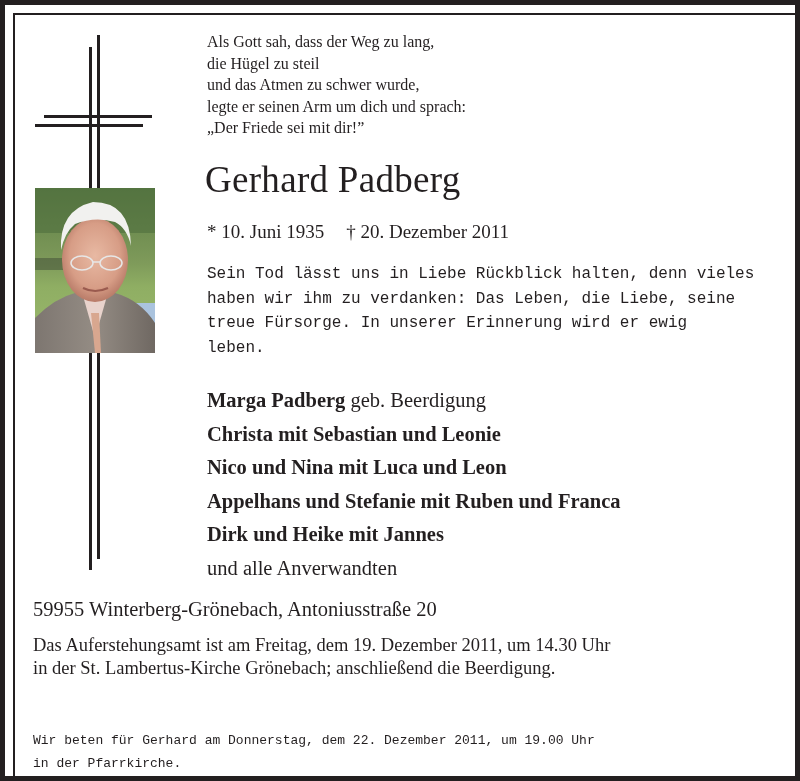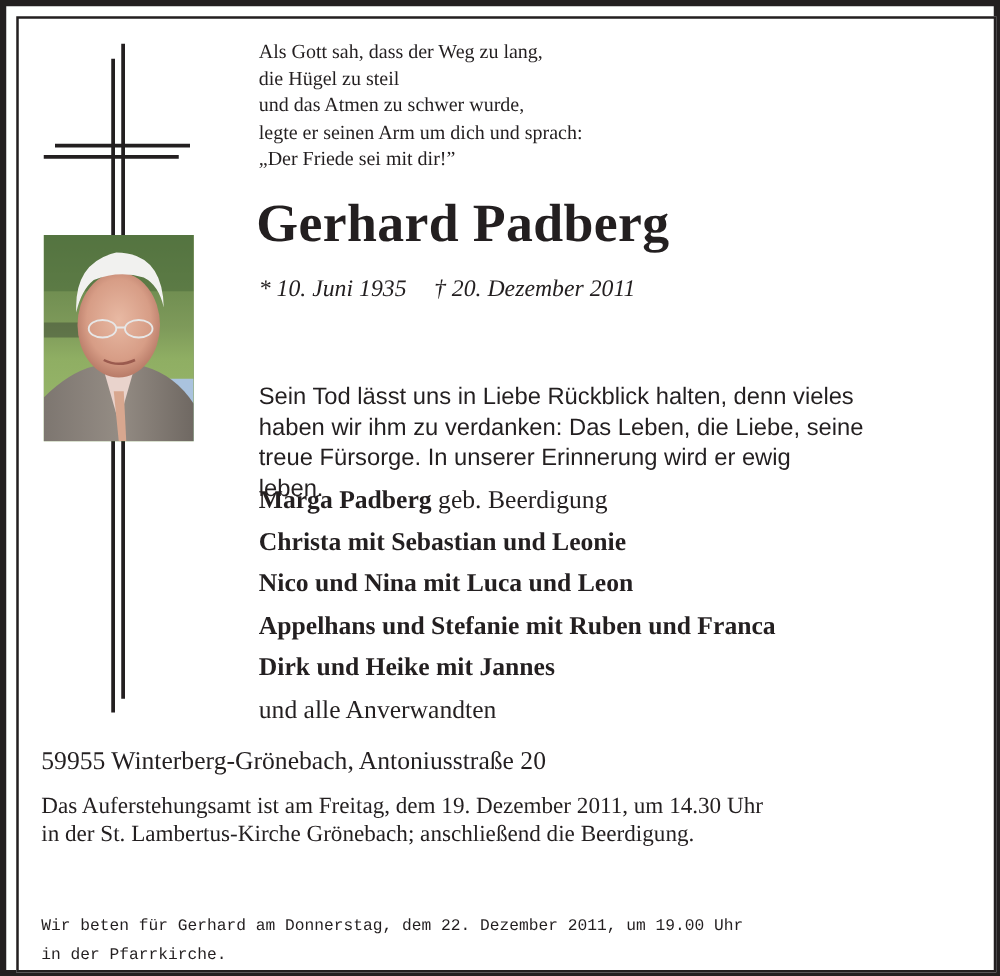--- a/index.html
+++ b/index.html
@@ -4,24 +4,24 @@
 <style>
   html, body { margin: 0; padding: 0; background: #231f20; }
   body { width: 800px; height: 781px; position: relative; overflow: hidden; font-family: "DejaVu Serif", "Liberation Serif", serif; color: #231f20; }
   .frame-outer { position: absolute; left: 5px; top: 5px; width: 790px; height: 771px; background: #ffffff; }
   .frame-inner { position: absolute; left: 8px; top: 8px; width: 784px; height: 765px; box-sizing: border-box; border: 2px solid #231f20; background: #ffffff; }
   .cross-line { position: absolute; background: #231f20; }
   .photo { position: absolute; left: 35px; top: 188px; width: 120px; height: 165px; overflow: hidden; background: #6e8a4a; }
   .photo svg { display: block; }
   .text { position: absolute; white-space: nowrap; }
   .poem { left: 207px; top: 31px; font-size: 16px; line-height: 21.5px; font-family: "Liberation Serif", serif; }
-  .name { left: 205px; top: 155px; font-size: 43px; font-weight: bold; line-height: 50px; font-family: "Liberation Serif", serif; letter-spacing: 0.3px; }
-  .dates { left: 207px; top: 220px; font-size: 19px; line-height: 24px; font-family: "Liberation Serif", serif; font-style: italic; }
+  .name { left: 205px; top: 155px; font-size: 37px; font-weight: normal; line-height: 50px; font-family: "Liberation Serif", serif; letter-spacing: 0.3px; }
+  .dates { left: 207px; top: 220px; font-size: 19px; line-height: 24px; font-family: "Liberation Serif", serif; }
   .dates .gap { display: inline-block; width: 22px; }
-  .tribute { left: 207px; top: 262px; font-size: 19px; line-height: 24.5px; font-family: Liberation Sans, sans-serif; margin-top: 44px; }
+  .tribute { left: 207px; top: 262px; font-size: 16px; line-height: 24.5px; font-family: Liberation Mono, monospace; }
   .family { left: 207px; top: 384px; font-size: 20.5px; line-height: 33.5px; font-family: "Liberation Serif", serif; }
   .family .b { font-weight: bold; }
   .address { left: 33px; top: 596px; font-size: 20.5px; line-height: 26px; font-family: "Liberation Serif", serif; }
   .service { left: 33px; top: 634px; font-size: 18.5px; line-height: 23px; font-family: "Liberation Serif", serif; }
   .prayer { left: 33px; top: 697px; font-size: 13px; line-height: 23px; font-family: Liberation Mono, monospace; margin-top: 32px; }
   .line { display: block; }
 </style>
 </head>
 <body>
 

